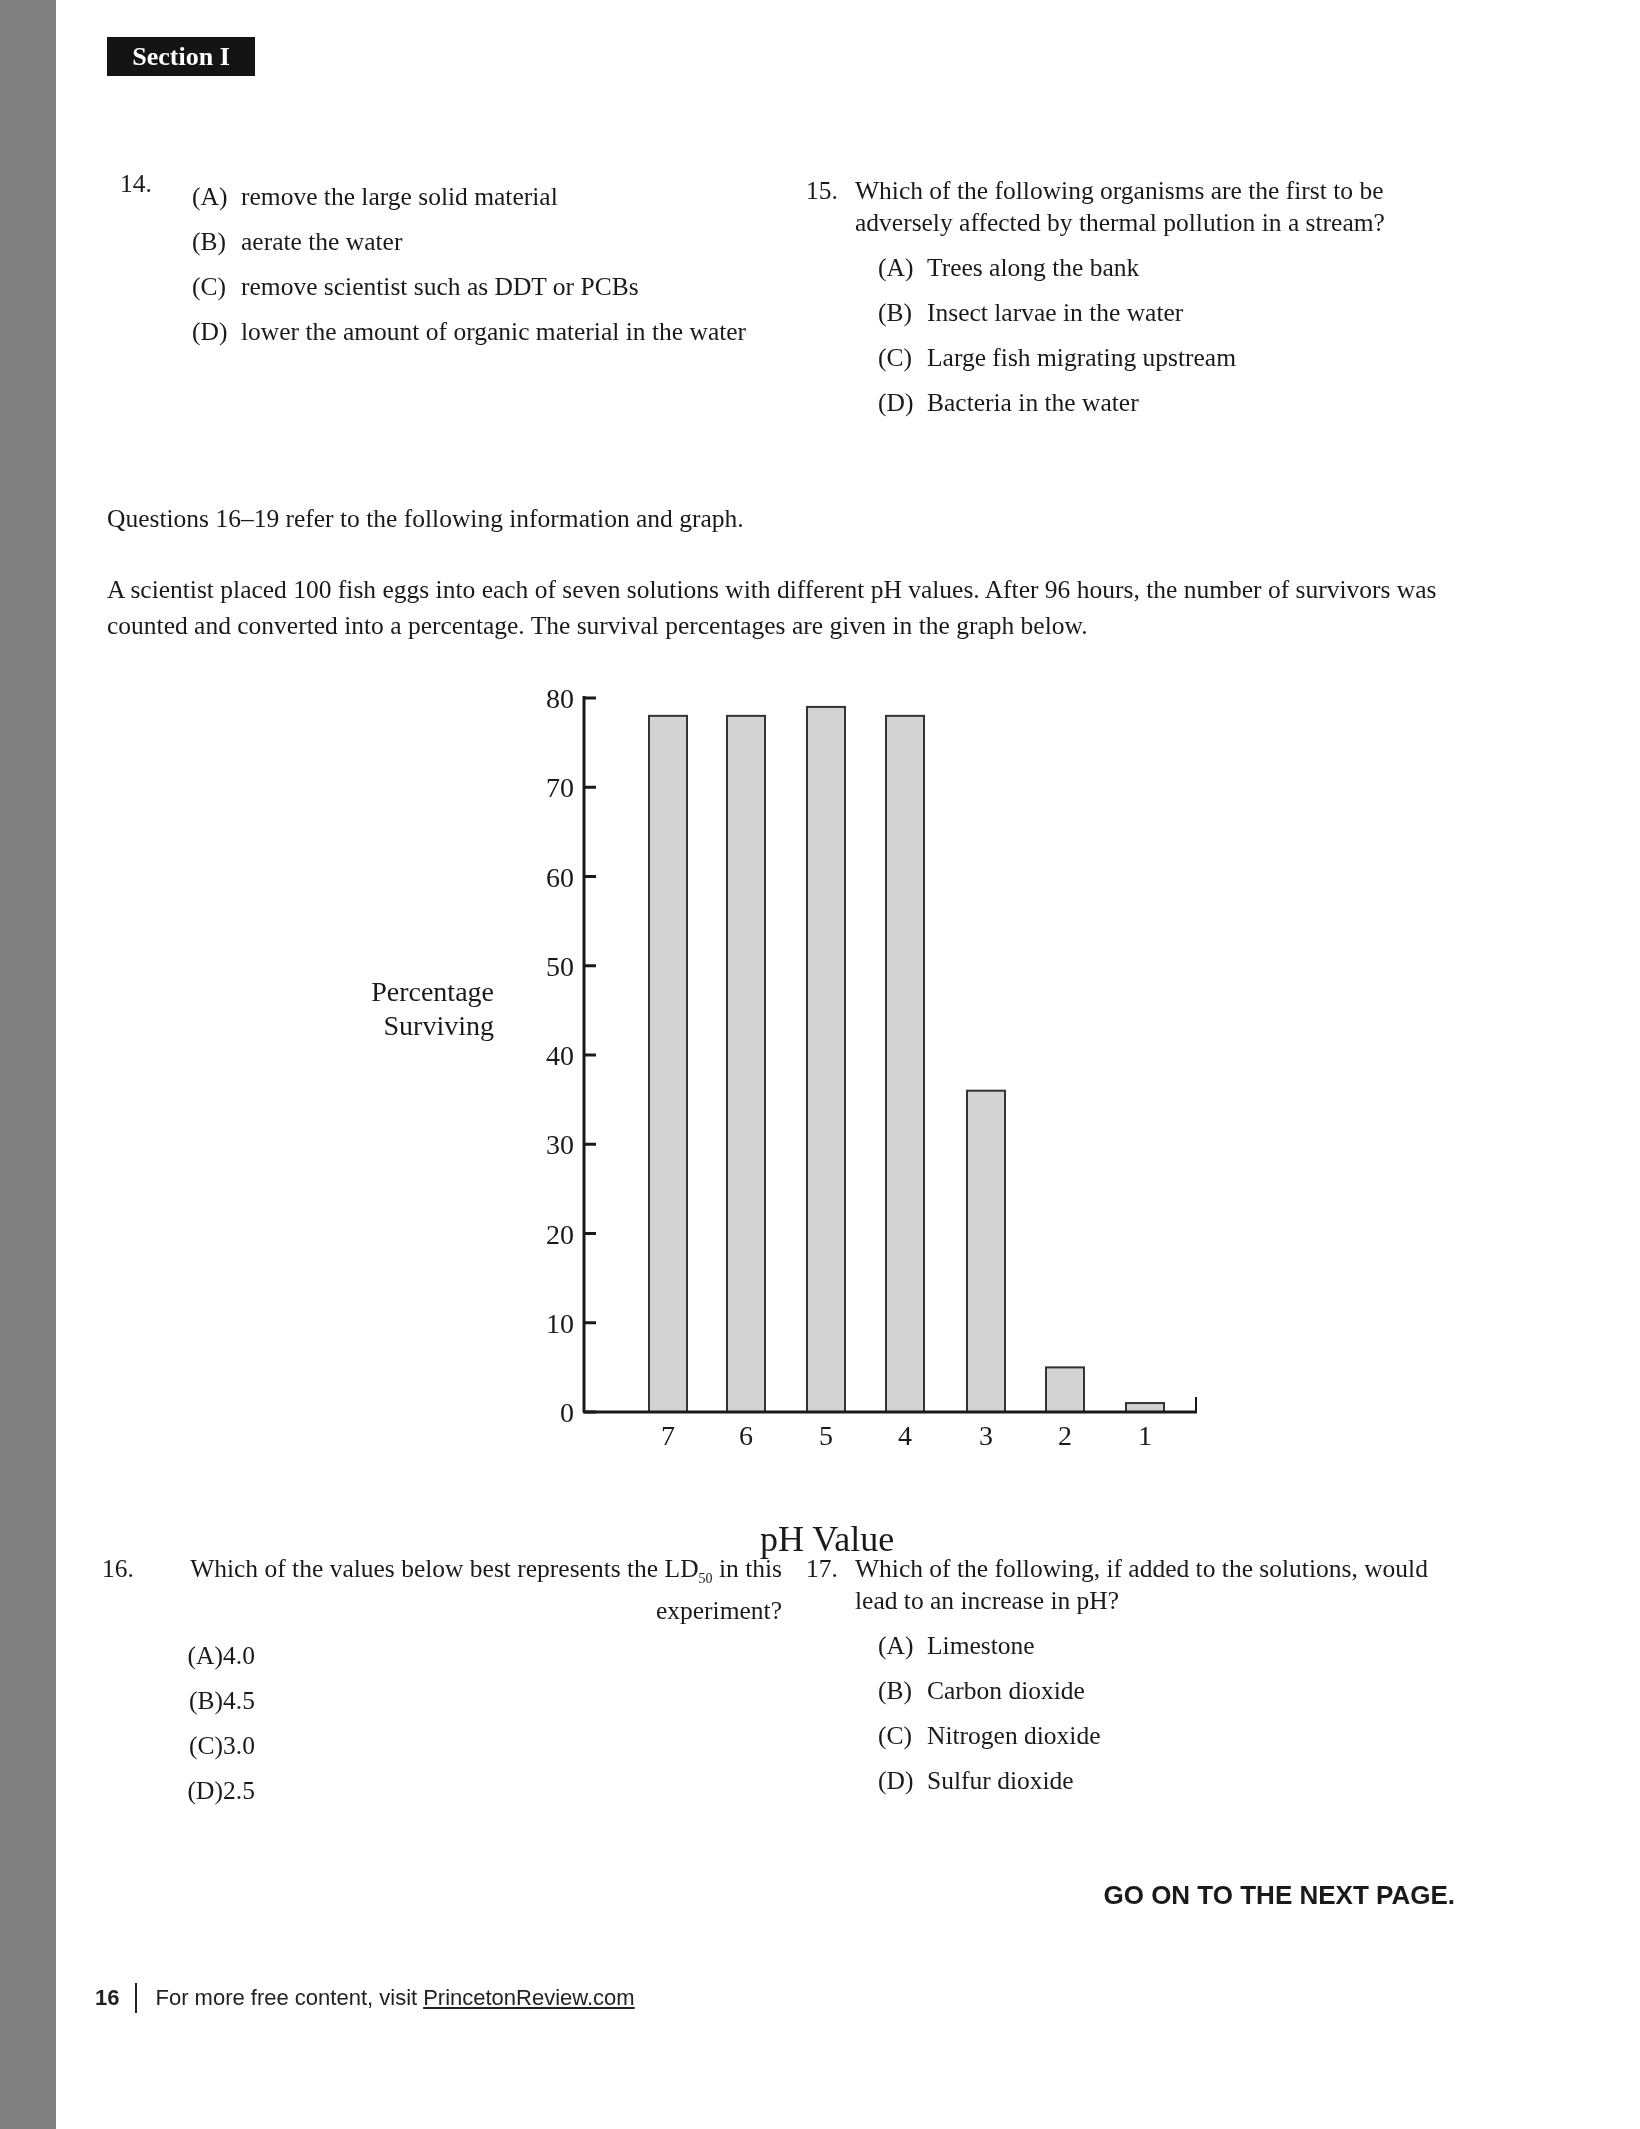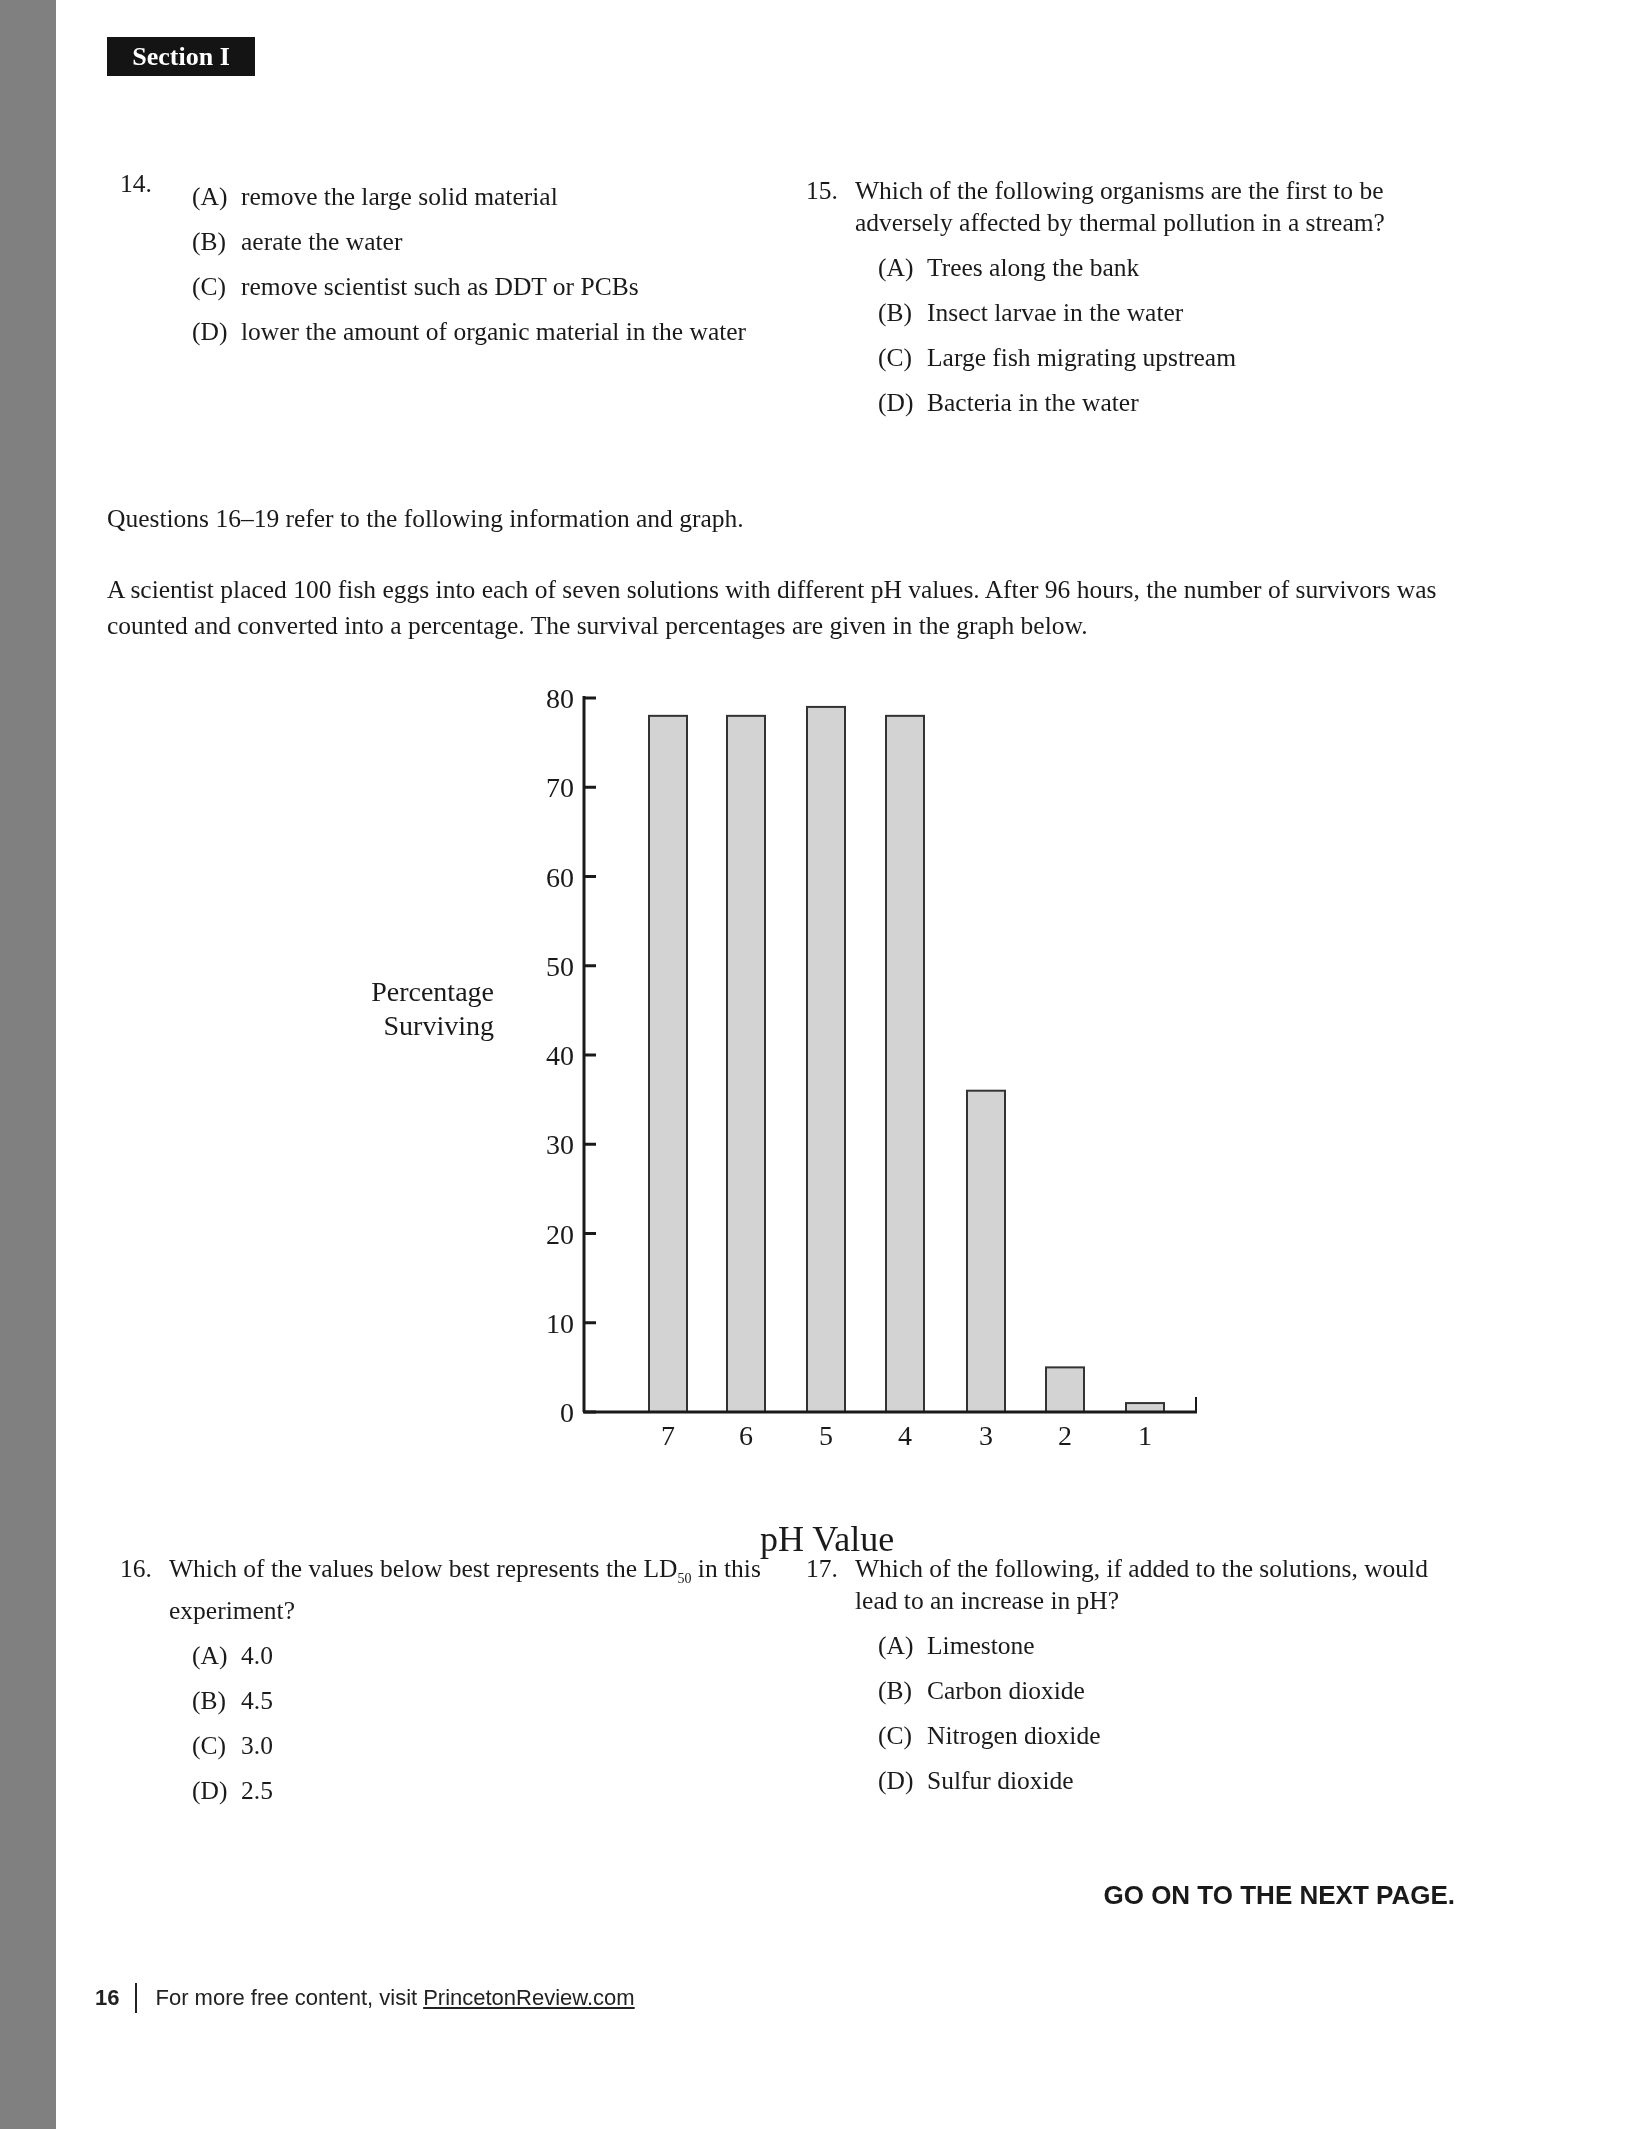--- a/index.html
+++ b/index.html
@@ -135,21 +135,21 @@
       <text x="986" y="1445" text-anchor="middle" font-size="28" font-family="&quot;Liberation Serif&quot;, serif" fill="#1a1a1a">3</text>
       <text x="1065" y="1445" text-anchor="middle" font-size="28" font-family="&quot;Liberation Serif&quot;, serif" fill="#1a1a1a">2</text>
       <text x="1145" y="1445" text-anchor="middle" font-size="28" font-family="&quot;Liberation Serif&quot;, serif" fill="#1a1a1a">1</text>
     </g>
   <line x1="584" y1="696" x2="584" y2="1412" stroke="#1a1a1a" stroke-width="3"></line>
   <line x1="583" y1="1412" x2="1197" y2="1412" stroke="#1a1a1a" stroke-width="3"></line>
   <line x1="1196" y1="1397" x2="1196" y2="1413" stroke="#1a1a1a" stroke-width="2"></line>
 </svg>
 <div class="xlabel">pH Value</div>
 
-<div class="q" style="left:120px; top:1553px; width:680px;">
+<div class="q" style="left:102px; top:1553px; width:680px;text-align:right;">
   <span class="num">16.</span>
   <div class="stem"><span>Which of the values below best represents the LD</span><sub>50</sub><span> in this experiment?</span></div>
   <div class="opts">
     <div class="opt">
         <span class="letter">(A)</span>
         <span>4.0</span>
       </div>
     <div class="opt">
         <span class="letter">(B)</span>
         <span>4.5</span>

